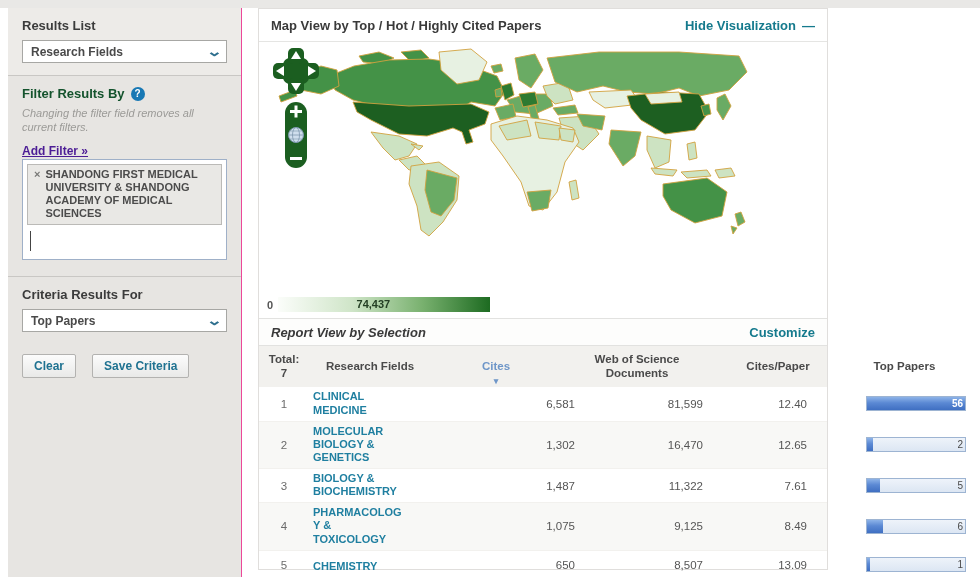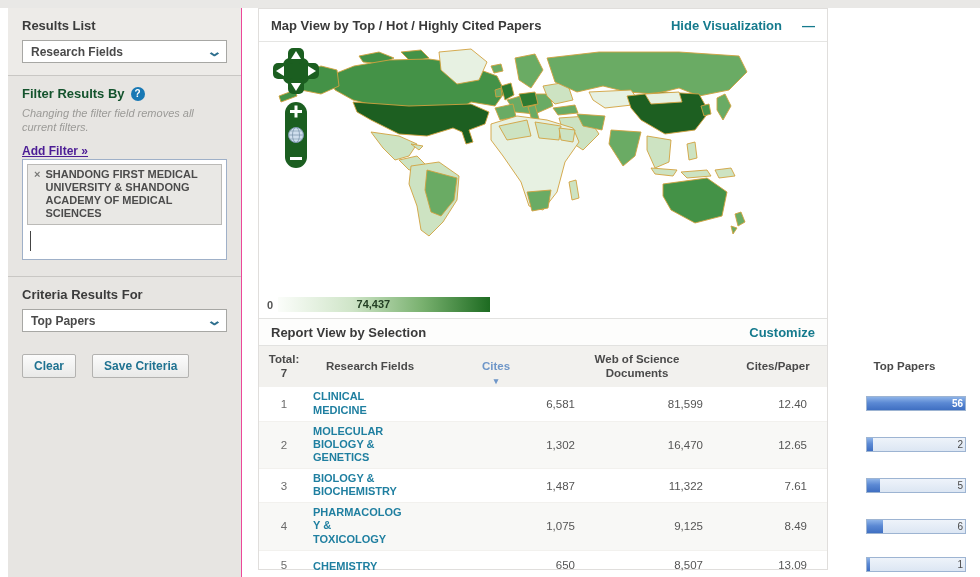--- a/index.html
+++ b/index.html
@@ -33,33 +33,33 @@
   .btn-row{display:flex;gap:16px;margin-top:22px;}
   .btn{background:linear-gradient(#fcfcfc,#e9e9e8);border:1px solid #b3b2b0;border-radius:2px;
        color:#1f7291;font-weight:bold;font-size:12px;padding:4px 11px;cursor:pointer;}
 
   
   .main{position:absolute;left:258px;top:8px;width:570px;height:562px;background:#fff;
         border:1px solid #e0dedc;box-sizing:border-box;}
   .map-header{height:32px;border-bottom:1px solid #e5e5e3;display:flex;align-items:center;
               justify-content:space-between;padding:0 12px;}
   .map-title{font-size:13px;font-weight:bold;color:#3a3a3a;}
-  .teal-link{font-size:13px;font-weight:bold;color:#157a8d;cursor:pointer;display:flex;align-items:center;gap:20px;}
+  .teal-link{font-size:13px;font-weight:bold;color:#157a8d;cursor:pointer;display:flex;align-items:center;gap:6px;}
   .map-area{position:relative;height:276px;}
   .world-svg{position:absolute;left:0;top:2px;}
   .map-controls{position:absolute;left:14px;top:6px;width:48px;}
   .legend{position:absolute;left:8px;bottom:6px;display:flex;align-items:center;gap:5px;}
   .legend-min{font-size:11px;font-weight:bold;color:#555;}
   .legend-bar{position:relative;width:212px;height:15px;
       background:linear-gradient(90deg,#fbfdfa 0%,#cfe5c8 35%,#79b16f 68%,#1d6b21 100%);}
   .legend-max{position:absolute;left:37%;top:1px;font-size:11px;font-weight:bold;color:#243f24;}
 
   .report-header{height:26px;border-top:1px solid #e2e2e0;border-bottom:1px solid #e2e2e0;
                  display:flex;align-items:center;justify-content:space-between;padding:0 12px;background:#fdfdfc;}
-  .report-title{font-size:13px;font-weight:bold;color:#3a3a3a;}
+  .report-title{font-size:13px;font-weight:bold;color:#3a3a3a;font-style:italic;}
 
   
   .tbl{width:100%;}
   .tbl-row{display:flex;align-items:center;}
   .tbl-head{background:#f2f1ee;min-height:34px;}
   .hc{font-size:11.5px;font-weight:bold;color:#4a4a4a;text-align:center;white-space:pre-line;line-height:1.2;cursor:pointer;}
   .c1{width:50px;flex:none;}
   .c2{width:122px;flex:none;}
   .c3{width:152px;flex:none;box-sizing:border-box;}
   .c4{width:130px;flex:none;box-sizing:border-box;}

